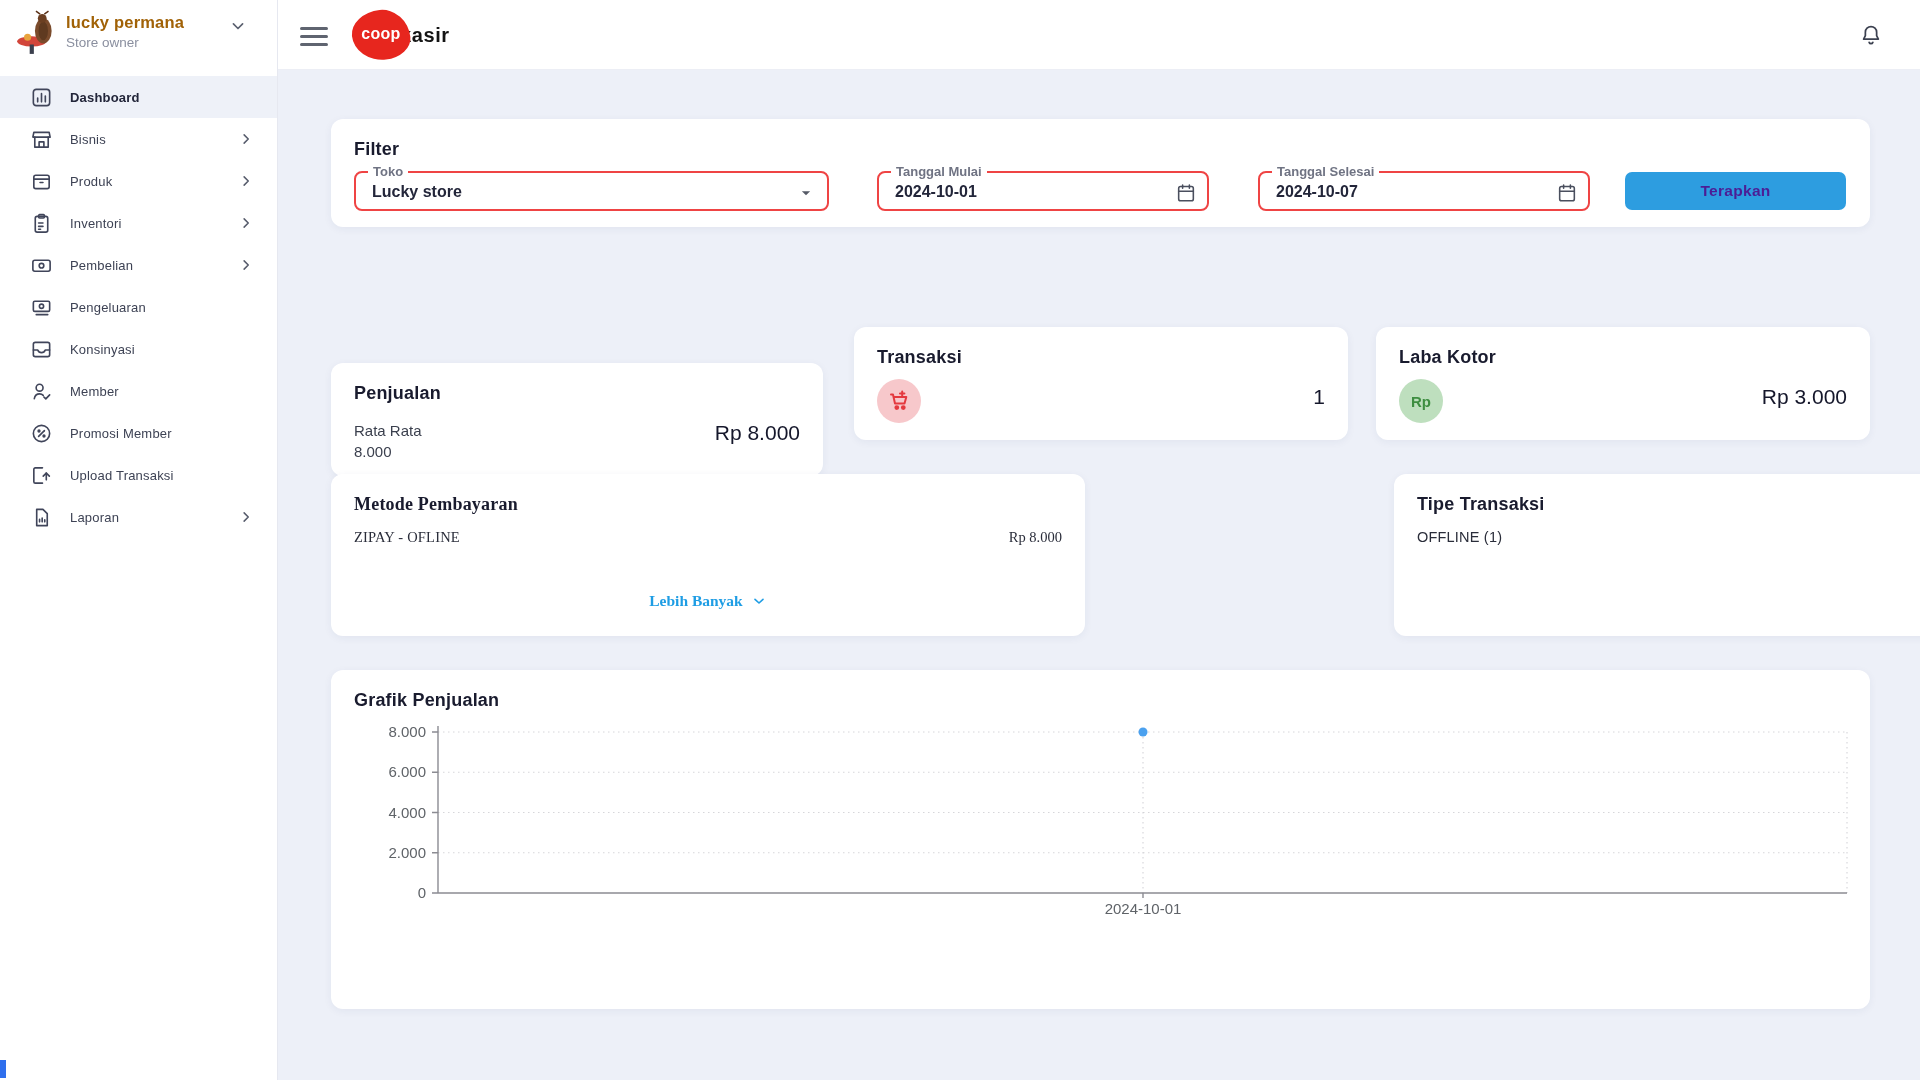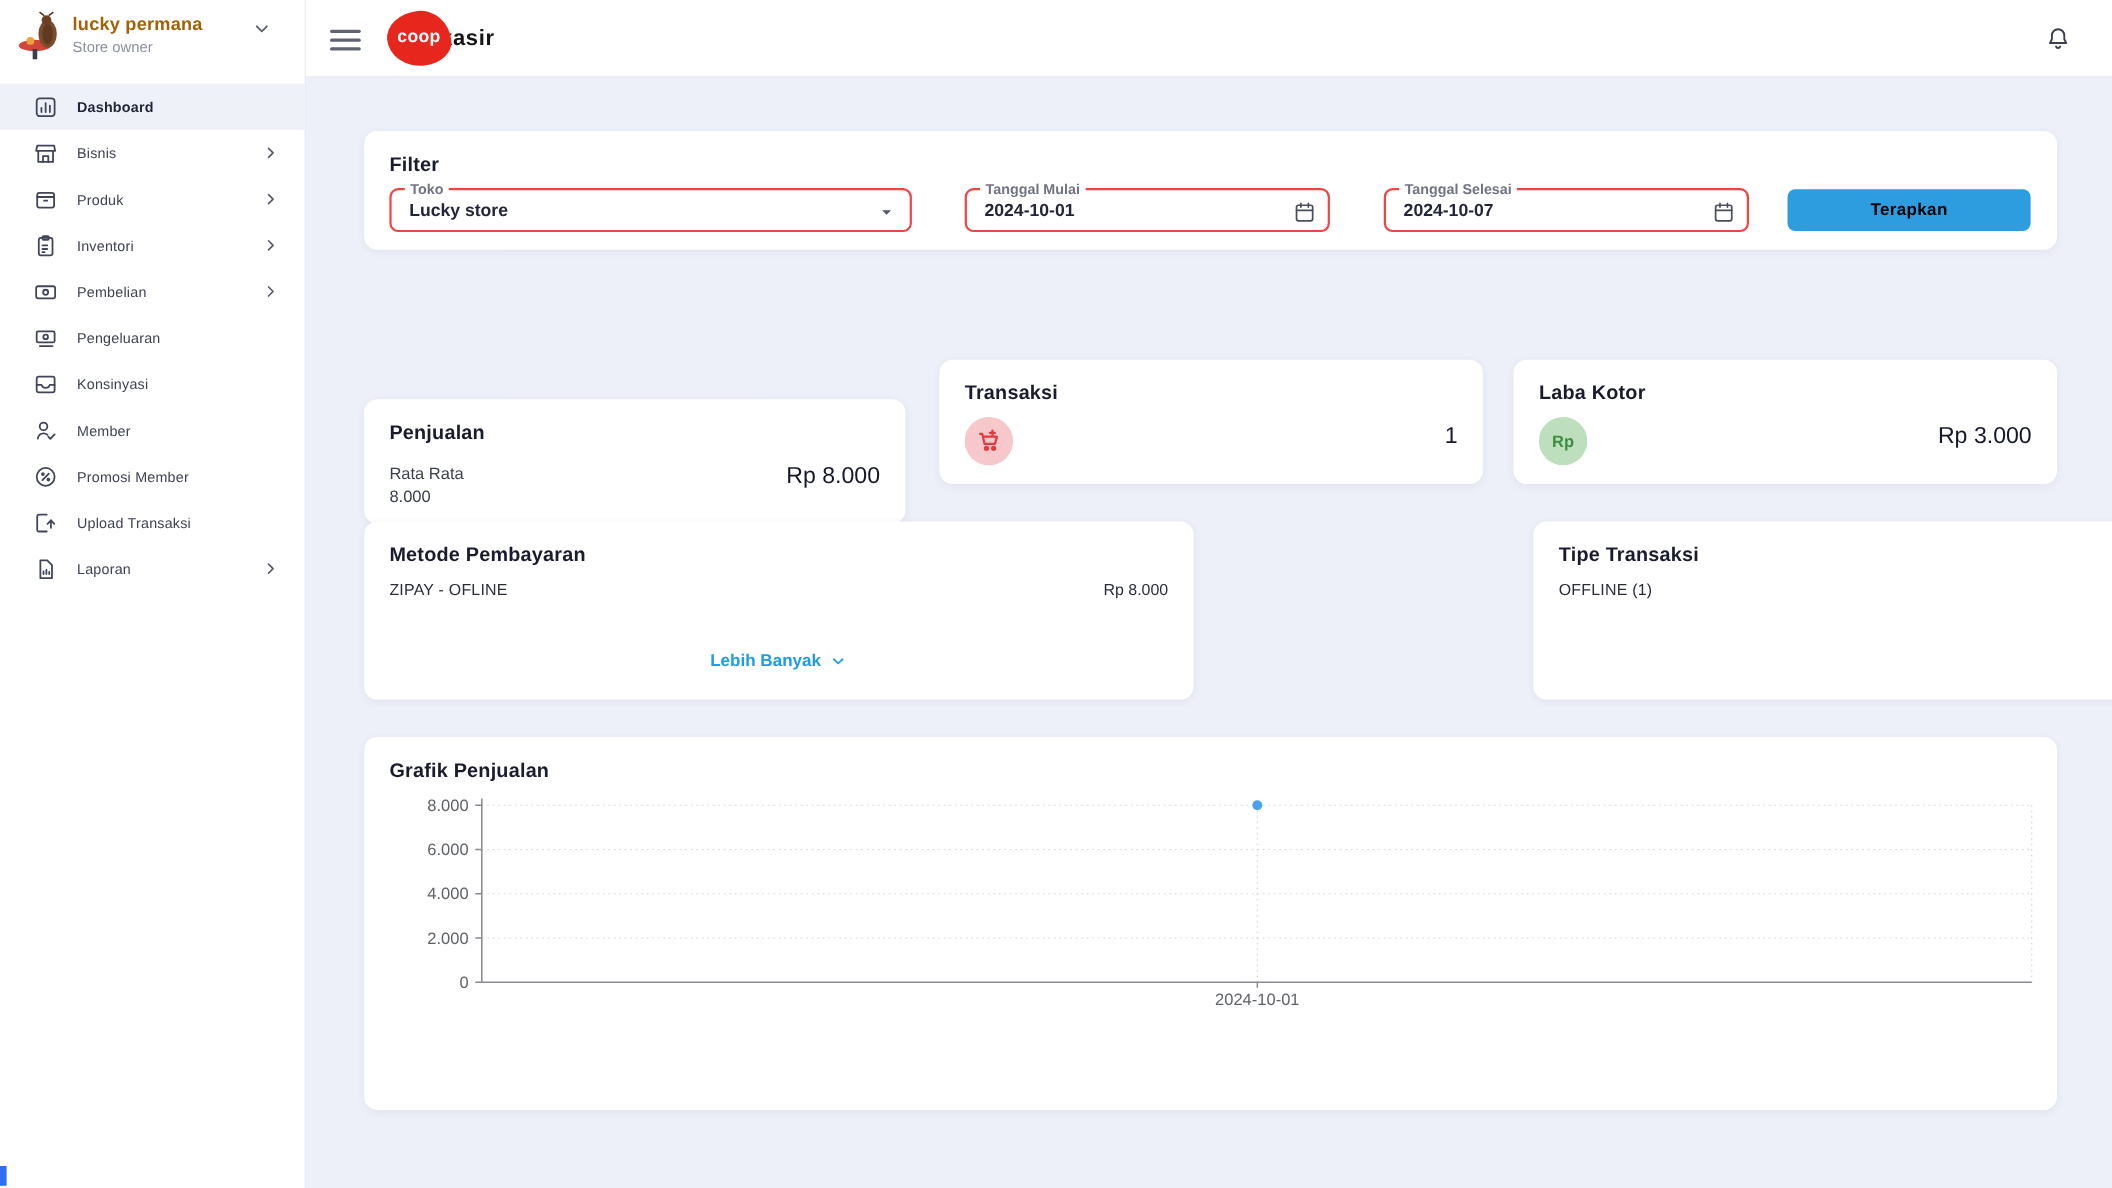--- a/index.html
+++ b/index.html
@@ -46,37 +46,37 @@
   #filter-card { left:53px; top:49px; width:1539px; height:108px;padding-left:24px; }
   .field { position:absolute; height:40px; border:2px solid #ef4444; border-radius:8px; background:#fff; cursor:pointer;font-weight:bold; }
   .field .flabel { position:absolute; left:12px; top:-9px; background:#fff; padding:0 5px;
     font-size:13px; color:#6f7383; }
   .field .fvalue { position:absolute; left:16px; top:10px; font-size:16px; color:#23263a; }
   .field .ficon { position:absolute; right:10px; top:9px; width:22px; height:22px; color:#4a4f5e; }
   #field-toko { left:23px; top:52px; width:475px; }
   #field-mulai { left:546px; top:52px; width:332px; }
   #field-selesai { left:927px; top:52px; width:332px; }
   #apply-btn { position:absolute; left:1294px; top:53px; width:221px; height:38px; border:none;
-    background:#2d9de0; color:#000000; font-size:15.5px; font-weight:600; border-radius:7px; cursor:pointer;
+    background:#2d9de0; color:#4c1d95; font-size:15.5px; font-weight:600; border-radius:7px; cursor:pointer;
     font-family:inherit; letter-spacing:.3px; }
 
   
   #card-penjualan { left:53px; top:257px; width:492px; height:113px;margin-top:36px; }
   #card-transaksi { left:576px; top:257px; width:494px; height:113px; }
   #card-laba { left:1098px; top:257px; width:494px; height:113px; }
   .stat-value { position:absolute; right:23px; top:58px; font-size:21px; color:#15172b; font-weight:500; }
   .sub-label { position:absolute; left:23px; top:57px; font-size:15px; color:#3a3f4d; line-height:21px; }
   .icon-circle { position:absolute; left:23px; top:52px; width:44px; height:44px; border-radius:50%;
     display:flex; align-items:center; justify-content:center; }
   .circle-pink { background:#f7c8cb; }
   .circle-green { background:#bedfbe; }
   .rp-badge { color:#3e8e41; font-weight:700; font-size:15px; }
 
   
-  #card-metode { left:53px; top:404px; width:754px; height:162px; }
+  #card-metode { left:53px; top:404px; width:754px; height:162px;font-family:Liberation Serif, serif; }
   #card-tipe { left:1116px; top:404px; width:754px; height:162px; }
   .brow { position:absolute; left:23px; right:23px; top:55px; display:flex; justify-content:space-between; }
   .brow .blabel { font-size:14.5px; color:#2a2d3a; letter-spacing:.2px; }
   .brow .bvalue { font-size:14.5px; color:#2a2d3a; }
   #more-link { position:absolute; left:0; right:0; top:118px; display:flex; gap:8px;
     align-items:center; justify-content:center; color:#1e9de4; font-size:15.5px; font-weight:600; cursor:pointer; }
   #more-link svg { width:16px; height:16px; }
 
   
   #card-chart { left:53px; top:600px; width:1539px; height:339px; }

